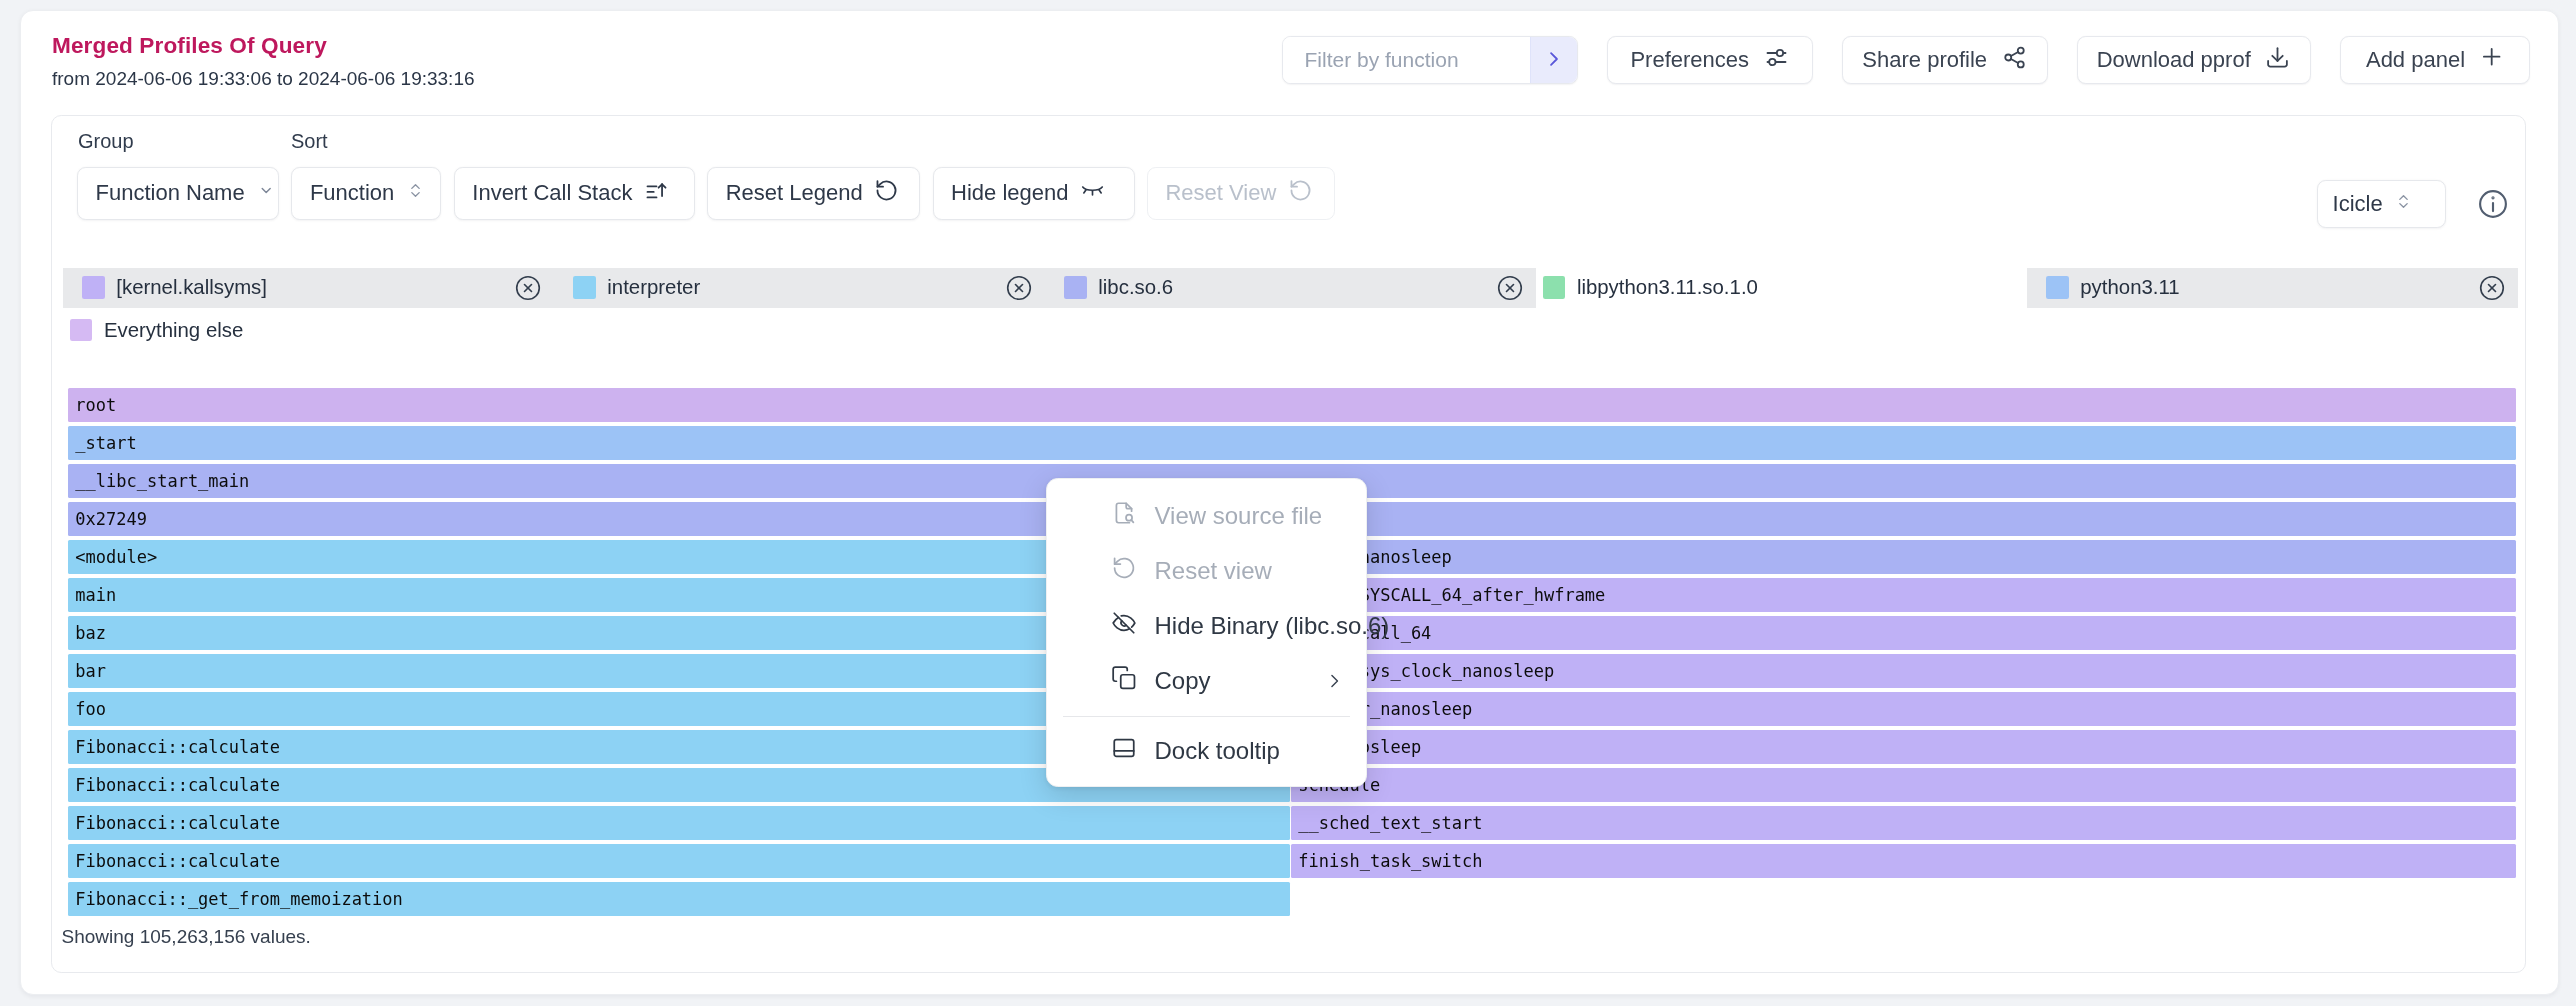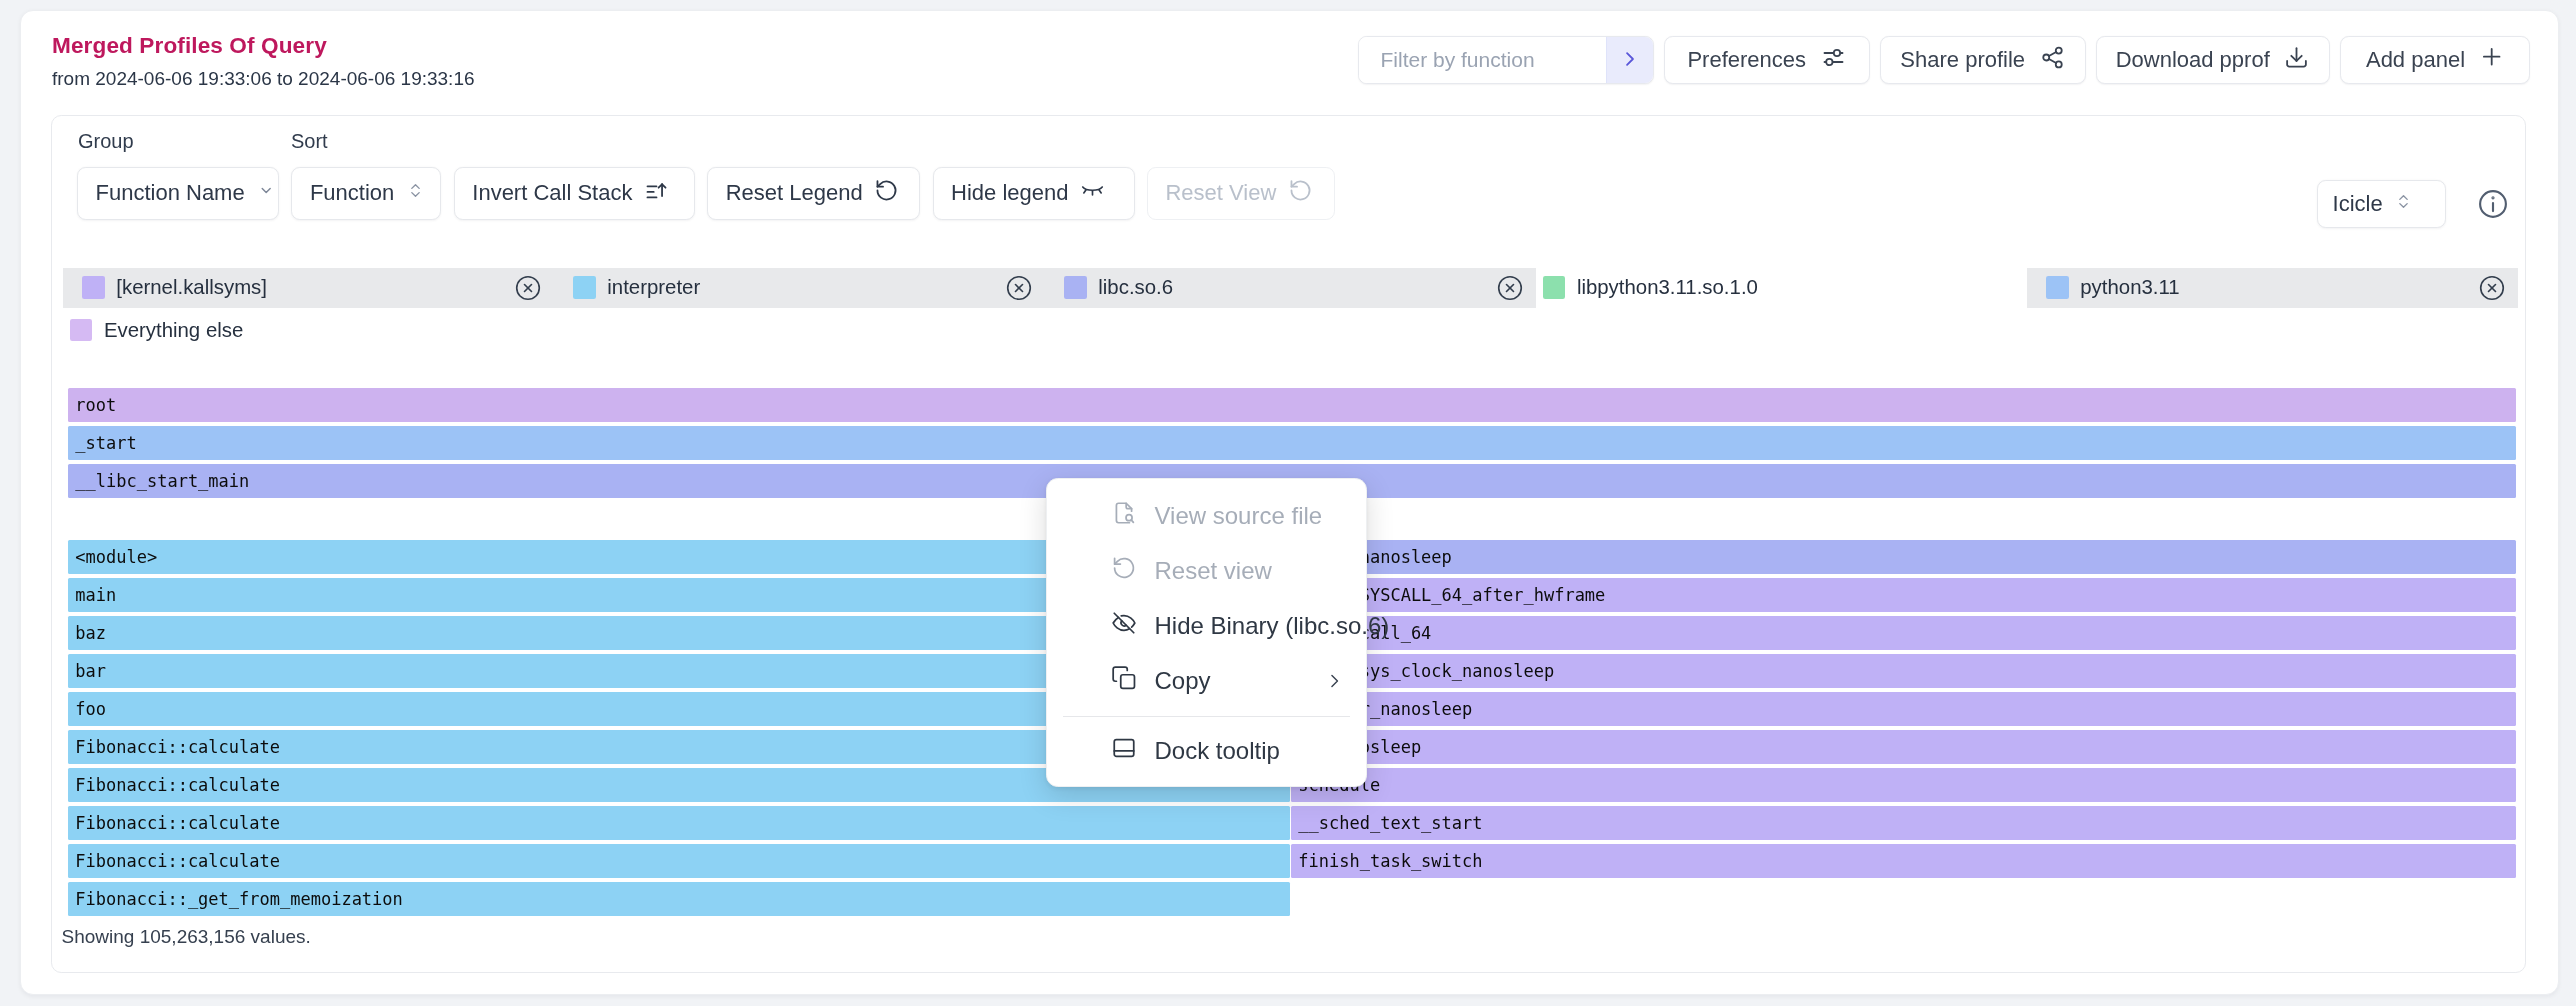--- a/index.html
+++ b/index.html
@@ -12,21 +12,21 @@
     color: #1d2838;
   }
   .card {
     position: absolute; left: 20px; top: 9.5px; width: 2539px; height: 985px;
     background: #ffffff; border: 0.7px solid #eceef1; border-radius: 13px;
     box-shadow: 0 1.5px 4.4px rgba(16,24,40,.05);
   }
   
   .page-title { position: absolute; left: 31px; top: 22px; font-size: 22.6px; font-weight: 700; color: #be185d; letter-spacing: 0.1px; }
   .page-sub   { position: absolute; left: 31px; top: 57px; font-size: 19px; color: #2b3647; }
-  .top-actions { position: absolute; top: 25.6px; right: 28.5px; display: flex; gap: 10px; height: 48px; align-items: stretch; }
+  .top-actions { position: absolute; top: 25.6px; right: 28.5px; display: flex; gap: 29px; height: 48px; align-items: stretch; }
   .btn {
     display: flex; align-items: center; justify-content: center; gap: 14.6px;
     background: #fff; border: 0.7px solid #e7e9ee; border-radius: 8.8px;
     font-size: 22px; color: #3a4351; box-shadow: 0 0.7px 1.5px rgba(16,24,40,.05);
     white-space: nowrap; cursor: pointer;
   }
   .btn svg { flex: 0 0 auto; }
   .filter-wrap {
     width: 296px; display: flex; background: #fff; border: 0.7px solid #e7e9ee;
     border-radius: 8.8px; overflow: hidden; box-shadow: 0 0.7px 1.5px rgba(16,24,40,.05);
@@ -285,20 +285,21 @@
 
     <div class="legend-row2">
       <span class="legend-swatch" id="everything-swatch" style="background: rgb(213, 186, 243);"></span>
       <span class="legend-label">Everything else</span>
     </div>
 
     <div class="flame" id="flame">
         <div class="frame" style="top: 0px; left: 0px; width: 2448px; background: rgb(205, 178, 239);">root</div>
         <div class="frame" style="top: 76px; left: 0px; width: 2448px; background: rgb(169, 178, 243);">__libc_start_main</div>
         <div class="frame" style="top: 38px; left: 0px; width: 2448px; background: rgb(156, 195, 246);">_start</div>
+        <div class="frame" style="top: 114px; left: 0px; width: 2448px; background: rgb(169, 178, 243);">0x27249</div>
         <div class="frame" style="top: 152px; left: 0px; width: 1222px; background: rgb(141, 210, 244);">&lt;module&gt;</div>
         <div class="frame" style="top: 152px; left: 1223px; width: 1225px; background: rgb(169, 178, 243);">clock_nanosleep</div>
         <div class="frame" style="top: 190px; left: 0px; width: 1222px; background: rgb(141, 210, 244);">main</div>
         <div class="frame" style="top: 190px; left: 1223px; width: 1225px; background: rgb(191, 177, 246);">entry_SYSCALL_64_after_hwframe</div>
         <div class="frame" style="top: 228px; left: 0px; width: 1222px; background: rgb(141, 210, 244);">baz</div>
         <div class="frame" style="top: 228px; left: 1223px; width: 1225px; background: rgb(191, 177, 246);">do_syscall_64</div>
         <div class="frame" style="top: 266px; left: 0px; width: 1222px; background: rgb(141, 210, 244);">bar</div>
         <div class="frame" style="top: 266px; left: 1223px; width: 1225px; background: rgb(191, 177, 246);">__x64_sys_clock_nanosleep</div>
         <div class="frame" style="top: 304px; left: 0px; width: 1222px; background: rgb(141, 210, 244);">foo</div>
         <div class="frame" style="top: 304px; left: 1223px; width: 1225px; background: rgb(191, 177, 246);">hrtimer_nanosleep</div>

